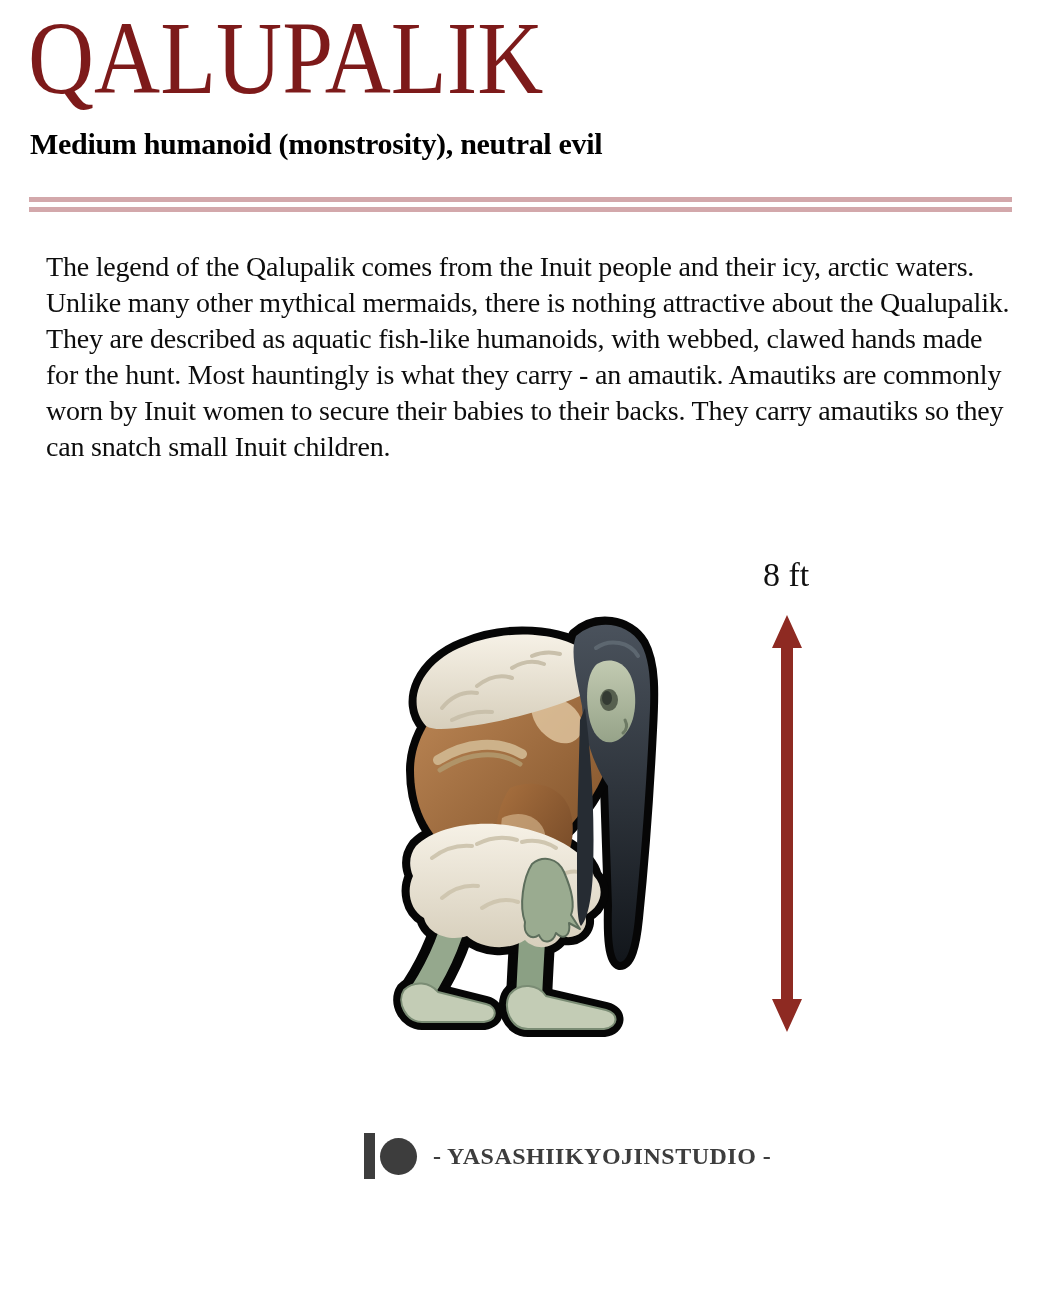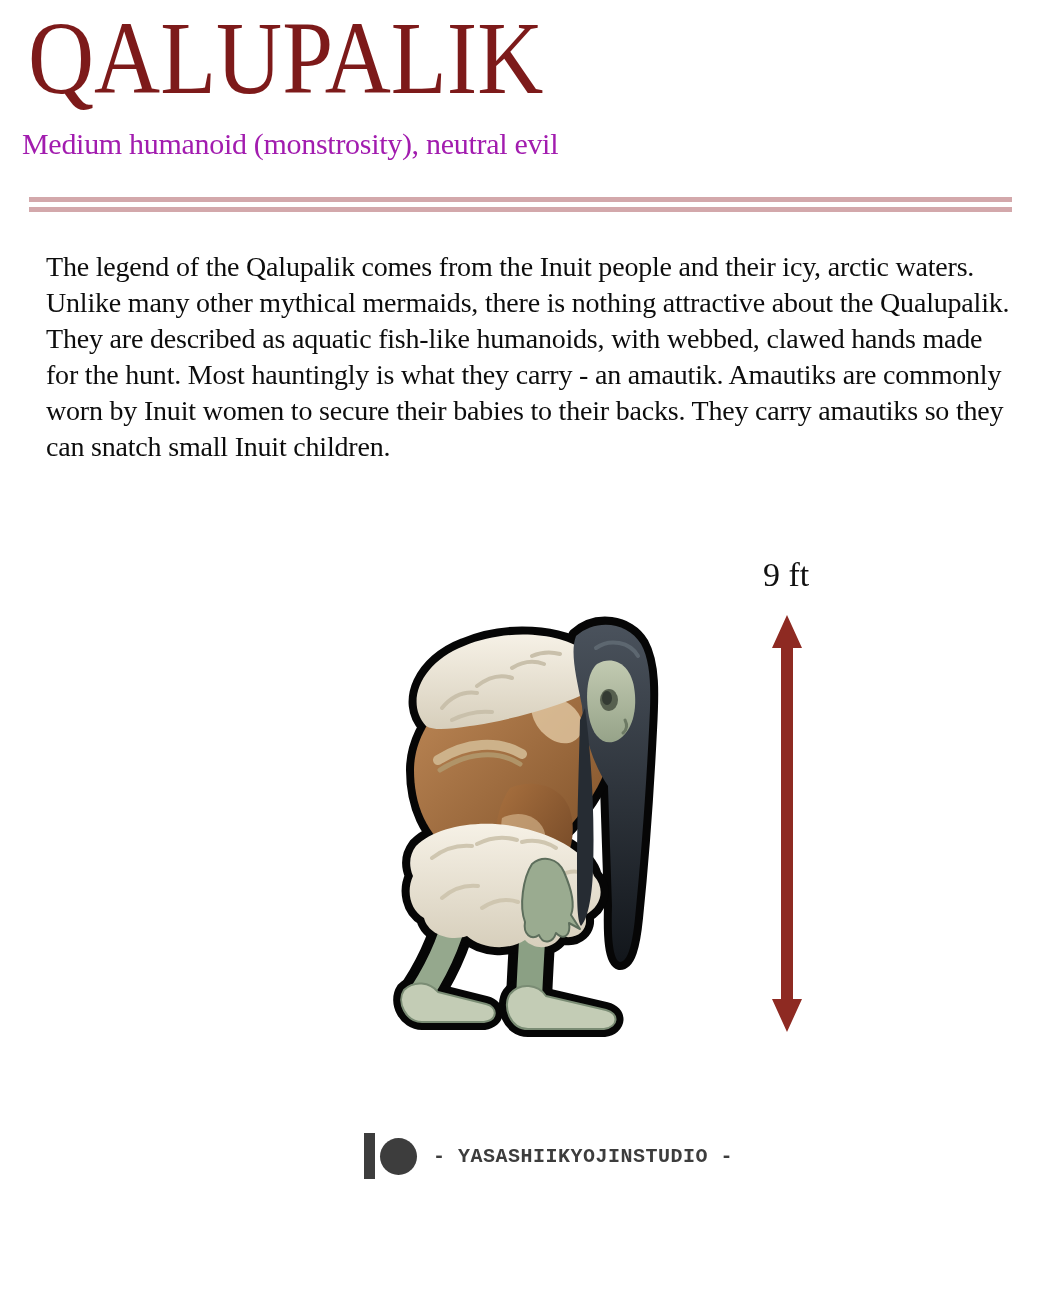--- a/index.html
+++ b/index.html
@@ -10,23 +10,24 @@
     --footer-gray:#3d3d3d;--body-text:#0d0d0d;
   }
   .title{
     position:absolute;left:28px;top:6px;margin:0;
     font-size:104px;line-height:1;font-weight:400;
     color:var(--title-red);
     transform:scaleX(0.88);transform-origin:left top;
     letter-spacing:0px;white-space:nowrap;
   }
   .subtitle{
-    position:absolute;left:22px;top:127px;
-    font-size:30px;line-height:34px;color:#a21caf;letter-spacing:-0.3px;
+    position:absolute;left:30px;top:127px;
+    font-size:30px;line-height:34px;color:#000000;letter-spacing:-0.3px;
     white-space:nowrap;
+    font-weight:bold;
   }
   .rules{position:absolute;left:29px;top:197px;width:983px;}
   .rule{height:5px;background:var(--rule-pink);}
   .rule + .rule{margin-top:5px;}
   .body-text{
     position:absolute;left:30px;top:233px;width:968px;margin:16px;
     font-size:28px;line-height:36px;color:var(--body-text);letter-spacing:-0.2px;
   }
   .height-label{
     position:absolute;left:763px;top:556px;
@@ -34,41 +35,41 @@
   }
   .arrow-svg{position:absolute;left:771px;top:615px;}
   .creature-svg{position:absolute;left:382px;top:608px;}
   .footer{
     position:absolute;left:364px;top:1133px;
     display:flex;align-items:center;
   }
   .p-bar{width:11px;height:46px;background:var(--footer-gray);margin-right:5px;}
   .p-circle{width:37px;height:37px;border-radius:50%;background:var(--footer-gray);margin-right:16px;}
   .studio-name{
-    font-family:Liberation Mono, monospace;font-weight:bold;
-    font-size:20px;letter-spacing:0.5px;color:var(--footer-gray);white-space:nowrap;
+    font-family:Liberation Serif, serif;font-weight:bold;
+    font-size:24px;letter-spacing:0.5px;color:var(--footer-gray);white-space:nowrap;
   }
 </style>
 </head>
 <body>
 
 <div class="page" style="--title-red: #7d1a1a; --rule-pink: #d3a8ab; --arrow-red: #8e2a22; --footer-gray: #3d3d3d; --body-text: #0d0d0d;">
 
   <h1 class="title">QALUPALIK</h1>
 
   <div class="subtitle">Medium humanoid (monstrosity), neutral evil</div>
 
   <div class="rules">
     <div class="rule"></div>
     <div class="rule"></div>
   </div>
 
   <p class="body-text">The legend of the Qalupalik comes from the Inuit people and their icy, arctic waters. Unlike many other mythical mermaids, there is nothing attractive about the Qualupalik. They are described as aquatic fish-like humanoids, with webbed, clawed hands made for the hunt. Most hauntingly is what they carry -  an amautik. Amautiks are commonly worn by Inuit women to secure their babies to their backs. They carry amautiks so they can snatch small Inuit children.</p>
 
-  <div class="height-label">9 ft</div>
+  <div class="height-label">8 ft</div>
 
   <svg class="arrow-svg" width="32" height="417" viewBox="0 0 32 417" aria-hidden="true">
     <path style="fill:var(--arrow-red)" d="M16 0 L31 33 L22 33 L22 384 L31 384 L16 417 L1 384 L10 384 L10 33 L1 33 Z"></path>
   </svg>
 
   <svg class="creature-svg" width="285" height="432" viewBox="0 0 285 432" aria-hidden="true">
     <defs>
       <linearGradient id="g-skin" x1="0" y1="0" x2="1" y2="1">
         <stop offset="0" stop-color="#c08a58"></stop>
           <stop offset="1" stop-color="#7e5028"></stop>

